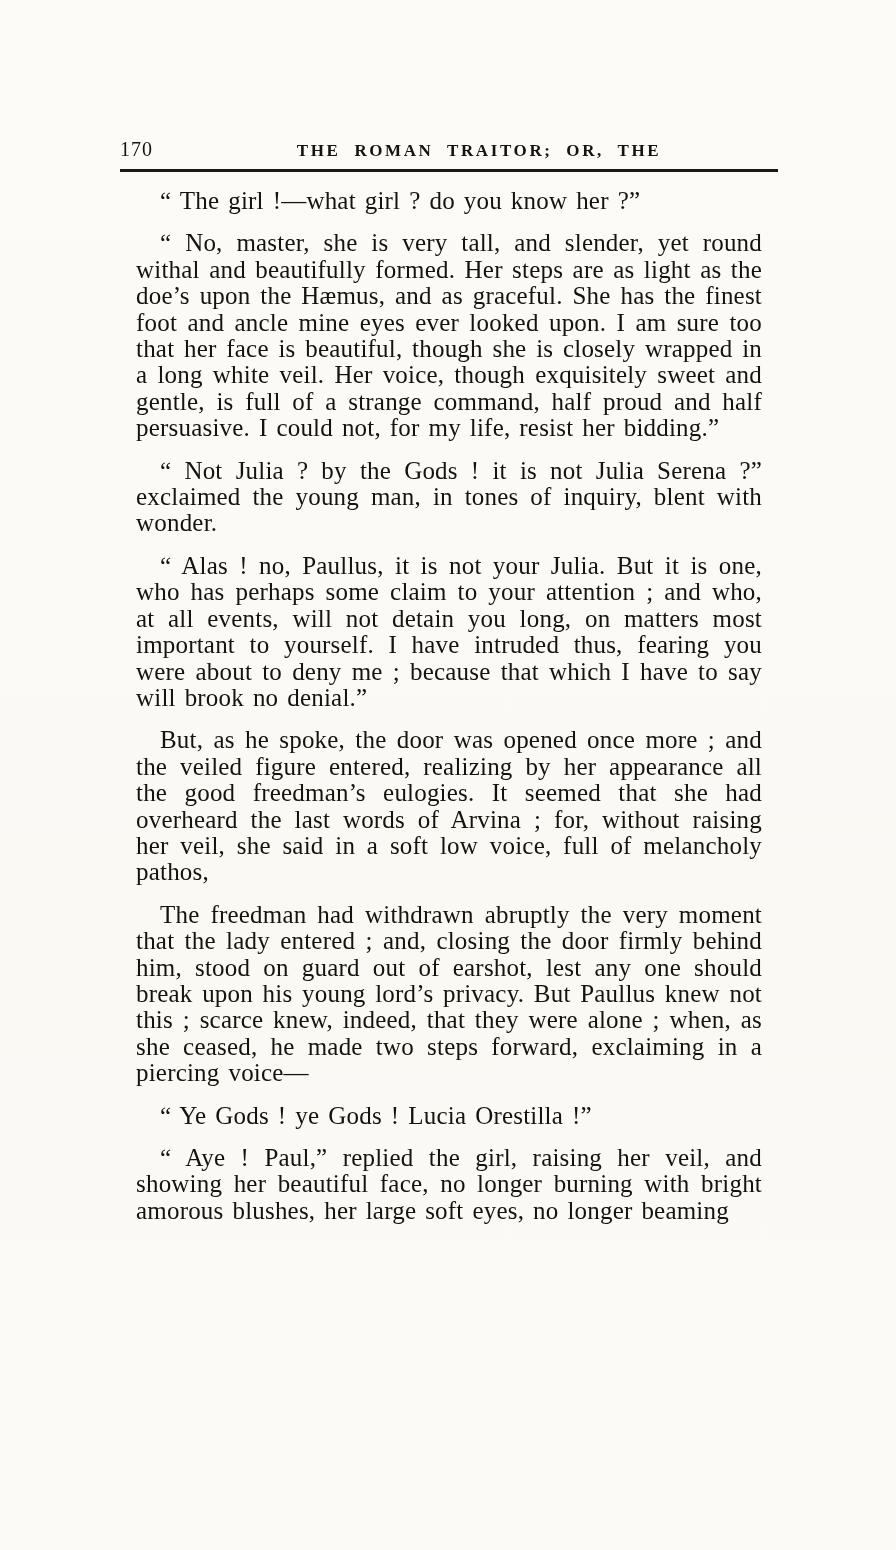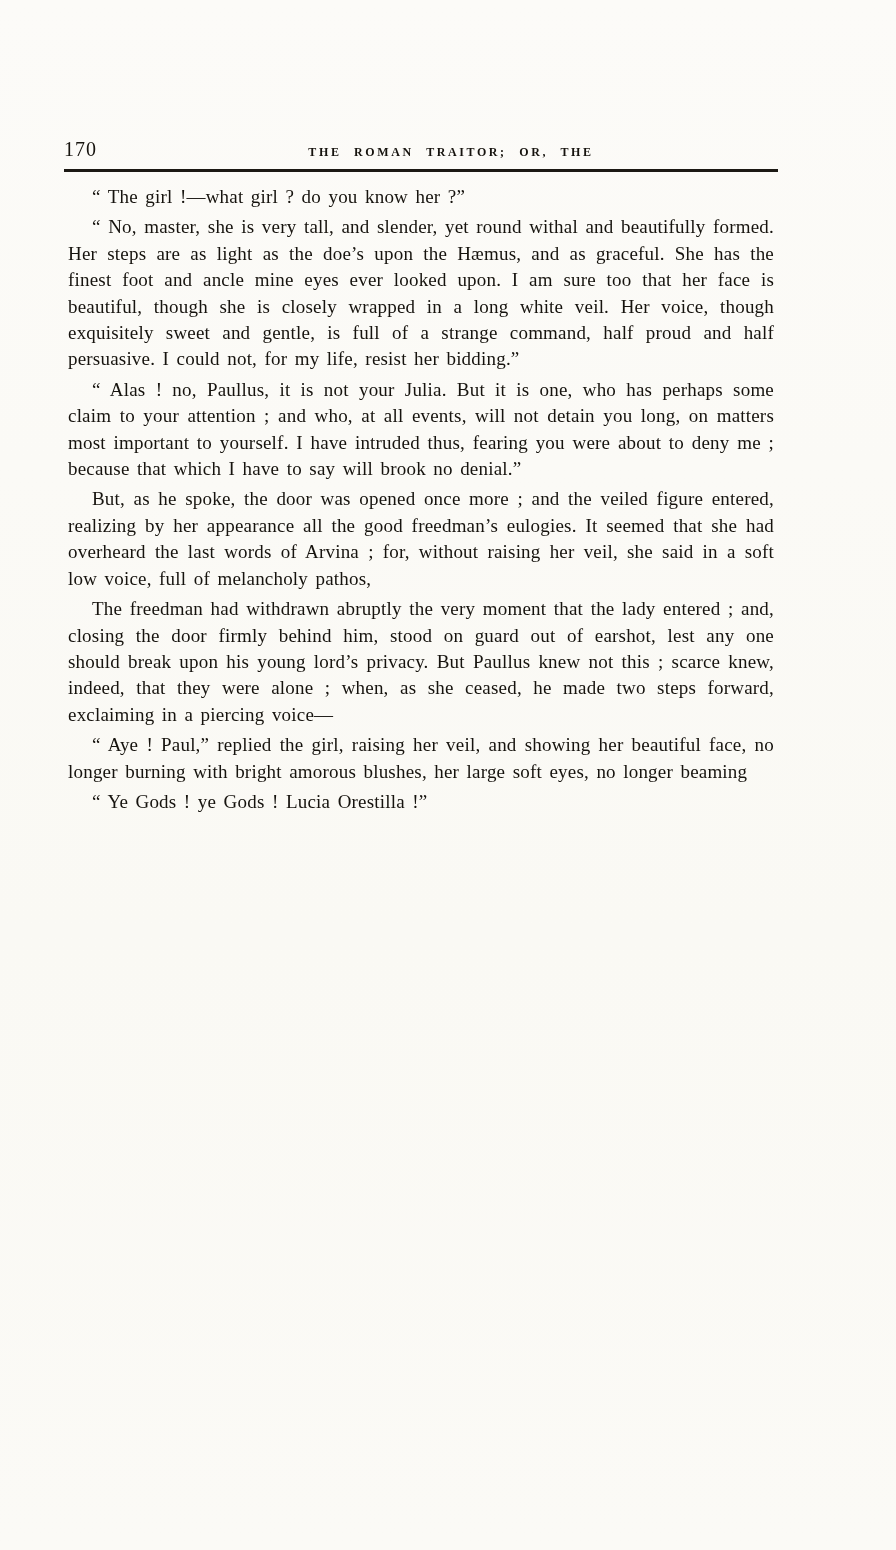--- a/index.html
+++ b/index.html
@@ -12,73 +12,74 @@
     background: #fbfaf6;
     color: #16130e;
     font-family: "Liberation Serif", "DejaVu Serif", serif;
     -webkit-font-smoothing: antialiased;
   }
   .page {
     position: relative;
     box-sizing: border-box;
     width: 896px;
     height: 1550px;
-    padding: 138px 118px 0 64px;
+    padding: 138px 118px 0 120px;
     background: linear-gradient(180deg, #fcfbf8 0%, #faf9f4 60%, #fbfaf6 100%);
   }
   .page-header {
     display: flex;
     align-items: baseline;
     margin-bottom: 8px;
   }
   .page-number {
     width: 120px;
     font-size: 20px;
     letter-spacing: 1px;
   }
   .running-title {
     flex: 1;
     text-align: center;
     font-weight: bold;
-    font-size: 12px;
+    font-size: 17px;
     letter-spacing: 2.6px;
     word-spacing: 7px;
     padding-right: 60px;
     white-space: nowrap;
   }
   .header-rule {
     border: 0;
     border-top: 3px solid #1c1914;
     margin: 6px 0 12px 0;
   }
   .page-body p {
-    margin: 4px;
+    margin: 16px;
     text-indent: 24px;
     text-align: justify;
-    font-size: 19px;
+    font-size: 25px;
     line-height: 26.4px;
     word-spacing: 2.5px;
     letter-spacing: 0.2px;
   }
 </style>
 </head>
 <body>
 
 <div class="page">
 
   <header class="page-header">
     <span class="page-number">170</span>
     <span class="running-title">THE ROMAN TRAITOR; OR, THE</span>
   </header>
 
   <hr class="header-rule">
 
   <main class="page-body">
     <p>“ The girl !—what girl ? do you know her ?”</p>
     <p>“ No, master, she is very tall, and slender, yet round withal and beautifully formed.  Her steps are as light as the doe’s upon the Hæmus, and as graceful.  She has the finest foot and ancle mine eyes ever looked upon.  I am sure too that her face is beautiful, though she is closely wrapped in a long white veil.  Her voice, though exquisitely sweet and gentle, is full of a strange command, half proud and half persuasive.  I could not, for my life, resist her bidding.”</p>
+    <p>“ Not Julia ?  by the Gods !  it is not Julia Serena ?” exclaimed the young man, in tones of inquiry, blent with wonder.</p>
     <p>“ Alas !  no, Paullus, it is not your Julia.  But it is one, who has perhaps some claim to your attention ; and who, at all events, will not detain you long, on matters most important to yourself.  I have intruded thus, fearing you were about to deny me ; because that which I have to say will brook no denial.”</p>
     <p>But, as he spoke, the door was opened once more ; and the veiled figure entered, realizing by her appearance all the good freedman’s eulogies.  It seemed that she had overheard the last words of Arvina ;  for, without raising her veil, she said in a soft low voice, full of melancholy pathos,</p>
     <p>The freedman had withdrawn abruptly the very moment that the lady entered ; and, closing the door firmly behind him, stood on guard out of earshot, lest any one should break upon his young lord’s privacy.  But Paullus knew not this ; scarce knew, indeed, that they were alone ; when, as she ceased, he made two steps forward, exclaiming in a piercing voice—</p>
+    <p>“ Ye Gods !  ye Gods !  Lucia Orestilla !”</p>
     <p>“ Aye !  Paul,” replied the girl, raising her veil, and showing her beautiful face, no longer burning with bright amorous blushes, her large soft eyes, no longer beaming</p>
-    <p>“ Ye Gods !  ye Gods !  Lucia Orestilla !”</p>
   </main>
 
 </div>
 
 </body></html>

